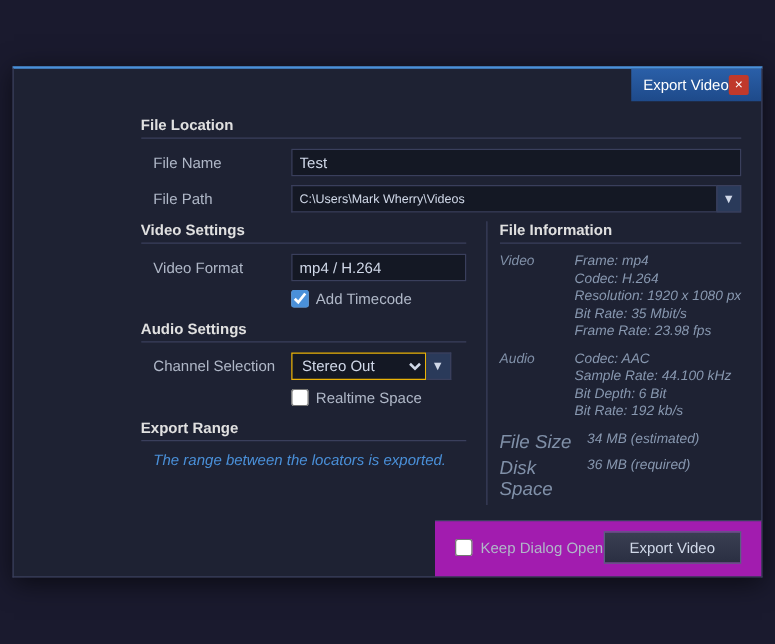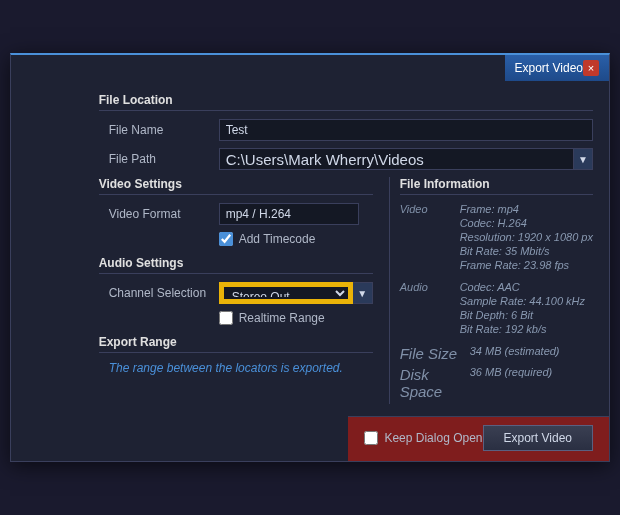--- a/index.html
+++ b/index.html
@@ -90,21 +90,21 @@
     }
     .file-path-wrapper {
       display: flex;
       flex: 1;
     }
     .file-path-input {
       background: #141824;
       border: 1px solid #3a3f5c;
       border-right: none;
       color: #d0d8e8;
-      font-size: 15px;
+      font-size: 10px;
       padding: 3px 6px;
       height: 22px;
       flex: 1;
     }
     .dropdown-arrow-btn {
       background: #2a3a5a;
       border: 1px solid #3a3f5c;
       color: #d0d8e8;
       width: 20px;
       height: 22px;
@@ -151,26 +151,26 @@
     .checkbox-label {
       color: #b0b8c8;
       font-size: 12px;
     }
     .channel-select-wrapper {
       display: flex;
       align-items: center;
     }
     .channel-select {
       background: #141824;
-      border: 5px solid #eab308;
+      border: 1px solid #eab308;
       color: #d0d8e8;
       font-size: 12px;
       padding: 2px 4px;
       height: 22px;
-      width: 134px;
+      width: 108px;
     }
     .select-arrow {
       background: #2a3a5a;
       border: 1px solid #3a3f5c;
       border-left: none;
       color: #d0d8e8;
       width: 20px;
       height: 22px;
       display: flex;
       align-items: center;
@@ -232,21 +232,21 @@
       font-style: italic;
       font-size: 12px;
       padding-left: 10px;
       margin-top: 4px;
     }
     .footer {
       display: flex;
       align-items: center;
       justify-content: space-between;
       padding: 8px 16px 10px;
-      background: #7f1d1d;
+      background: #a21caf;
       border-top: 1px solid #3a3f5c;
     }
     .keep-open-row {
       display: flex;
       align-items: center;
     }
     .keep-open-row input[type=checkbox] {
       width: 14px;
       height: 14px;
       margin-right: 6px;
@@ -320,21 +320,21 @@
             <select class="channel-select">
               <option>Stereo Out</option>
               <option>Mono</option>
             </select>
             <div class="select-arrow">▼</div>
           </div>
         </div>
 
         <div class="checkbox-row">
           <input type="checkbox" id="realtimeExport" style="">
-          <label class="checkbox-label" for="realtimeExport">Realtime Range</label>
+          <label class="checkbox-label" for="realtimeExport">Realtime Space</label>
         </div>
 
         <div class="section-header">Export Range</div>
         <div class="export-range-text">The range between the locators is exported.</div>
 
       </div>
 
       <div class="right-col">
         <div class="file-info-header">File Information</div>
 

